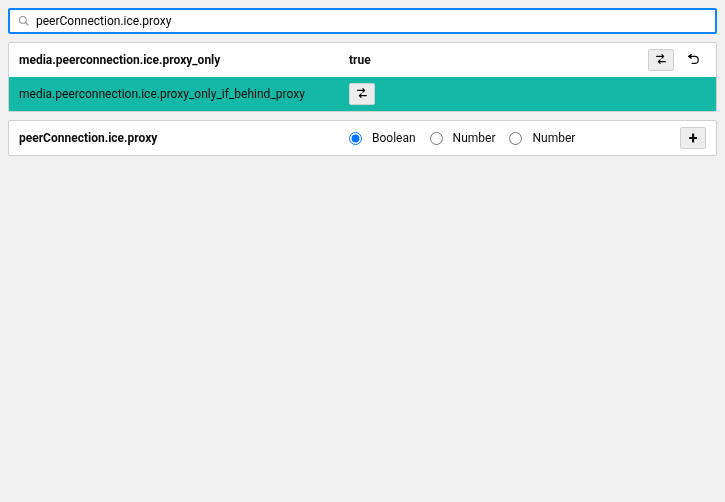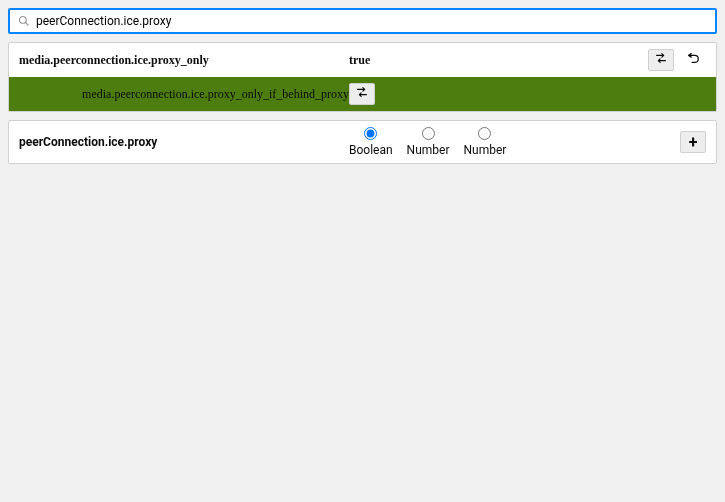--- a/index.html
+++ b/index.html
@@ -37,31 +37,29 @@
       outline: none;
       font-size: 12px;
       flex: 1;
       font-family: inherit;
     }
     .results-box {
       background: #fff;
       border: 1px solid #d0d0d0;
       border-radius: 2px;
       margin-bottom: 8px;
-      font-family: Liberation Serif, serif;
     }
     .pref-row {
       display: flex;
       align-items: center;
       padding: 6px 10px;
       min-height: 28px;
     }
     .pref-row.odd {
-      background: #4d7c0f;
-      text-align: right;
+      background: #14b8a6;
     }
     .pref-row.modified .pref-name,
     .pref-row.modified .pref-value {
       font-weight: bold;
     }
     .pref-name {
       flex: 0 0 330px;
       color: #0c0c0d;
       word-break: break-all;
     }
@@ -111,23 +109,22 @@
     }
     .type-options {
       flex: 1;
       display: flex;
       gap: 14px;
       align-items: center;
     }
     .type-option {
       display: flex;
       align-items: center;
-      gap: 3px;
-      cursor: pointer;
-      flex-direction: column;
+      gap: 10px;
+      cursor: pointer;
     }
     .type-option input[type="radio"] {
       cursor: pointer;
     }
     .type-option label {
       cursor: pointer;
       color: #0c0c0d;
     }
     .add-actions {
       display: flex;

